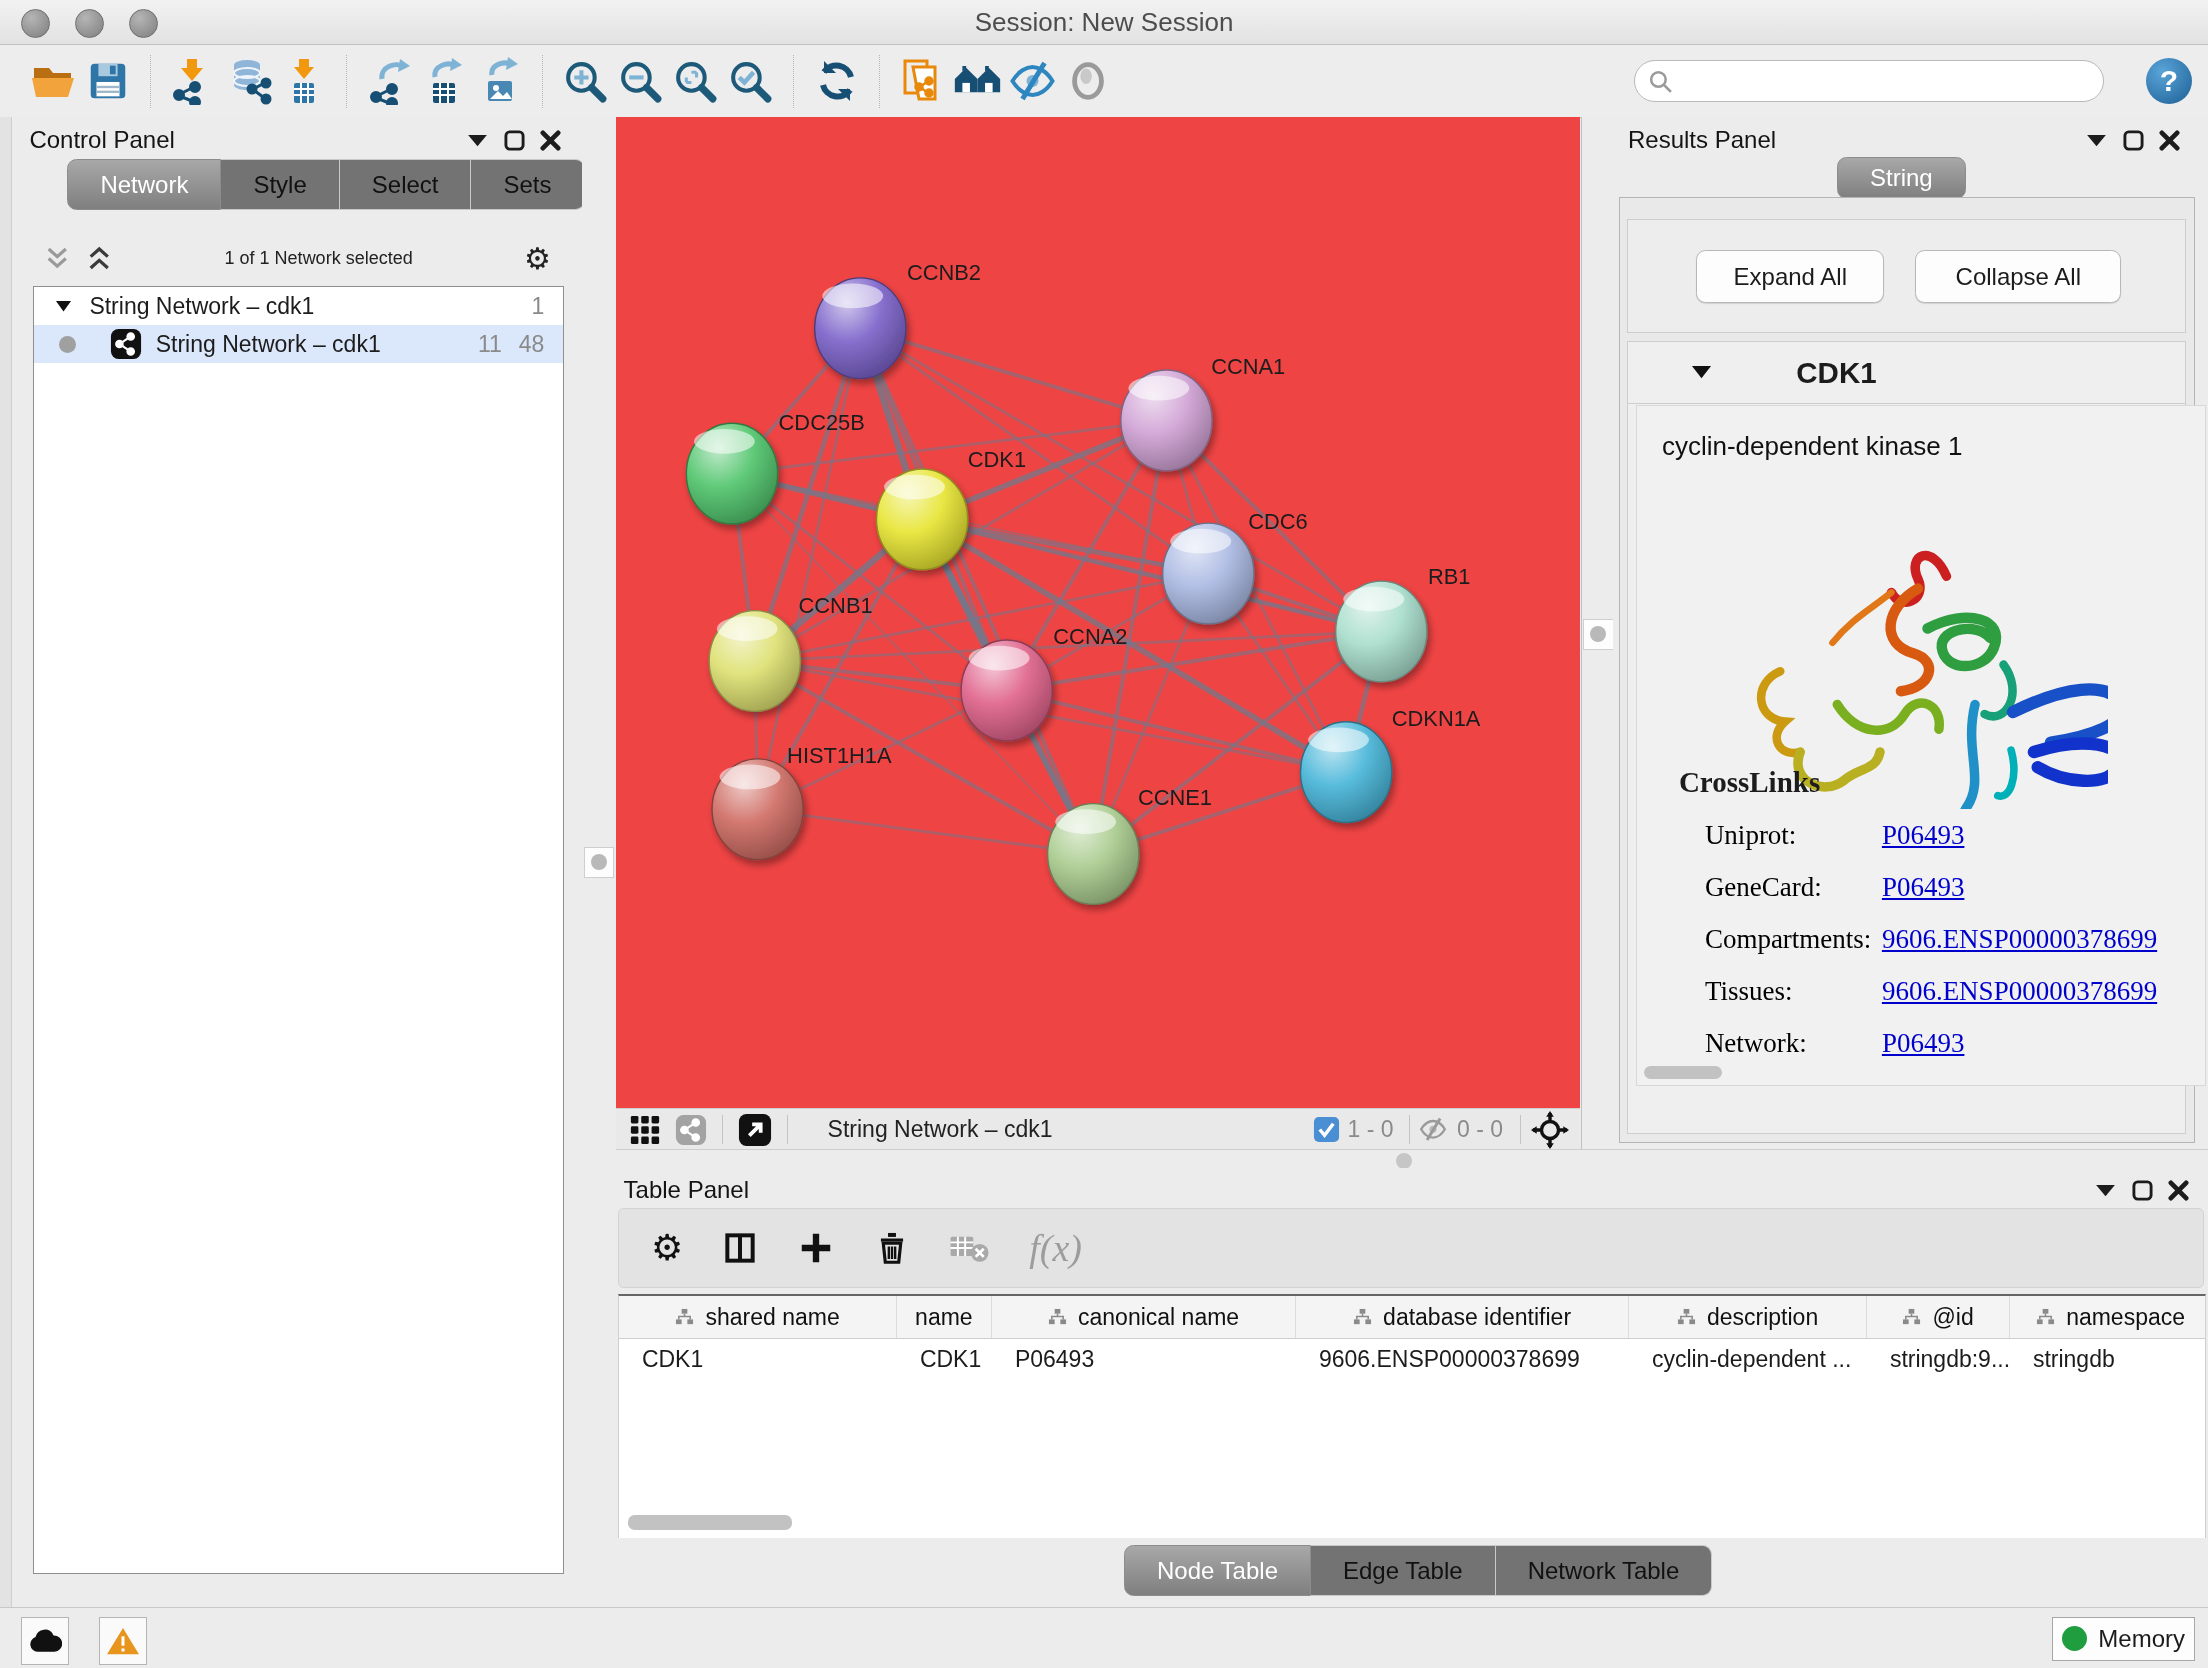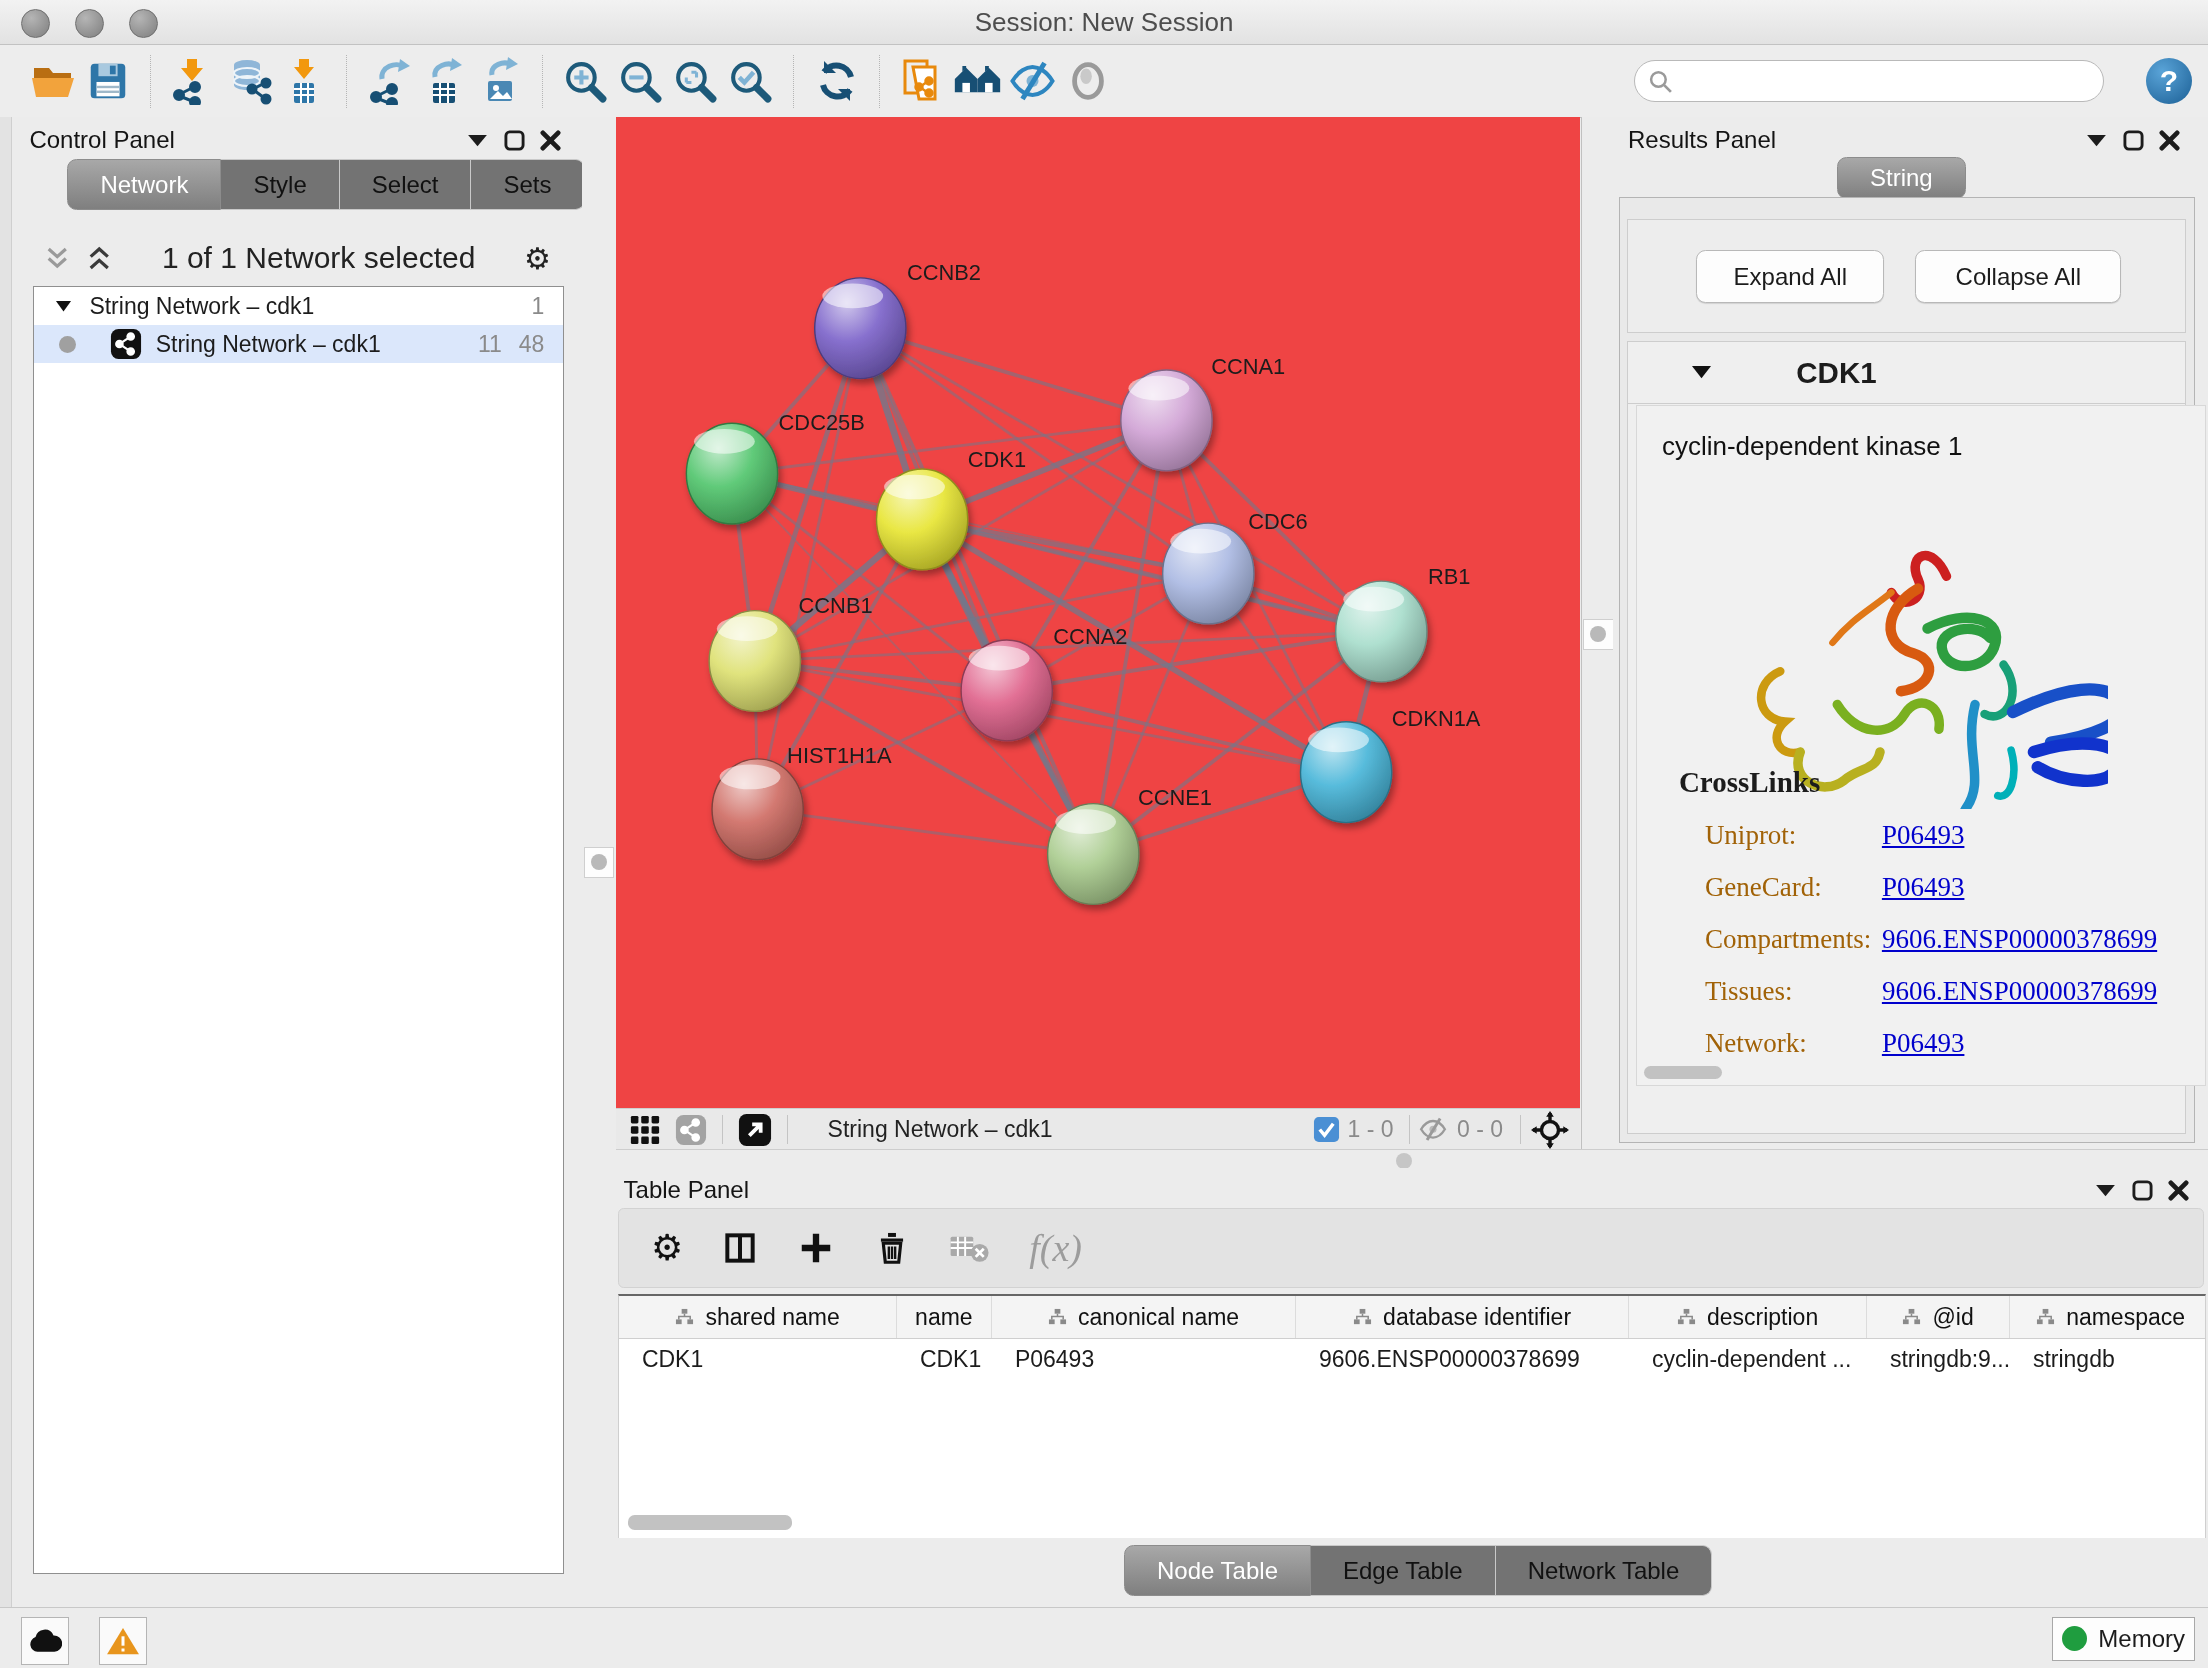--- a/index.html
+++ b/index.html
@@ -30,21 +30,21 @@
   .tabrow{position:absolute;display:flex;}
   .tab{height:49px;padding:0 32px;display:flex;align-items:center;justify-content:center;font-size:24px;
     background:#737373;border:1px solid #c9c9c9;border-left:none;color:#111;}
   .tab:first-child{border-left:1px solid #c9c9c9;border-radius:9.5px 0 0 9.5px;}
   .tab:last-child{border-radius:0 9.5px 9.5px 0;}
   .tab.active{background:linear-gradient(#a8a8a8,#7f7f7f);color:#fff;border-color:#8c8c8c;}
   
   .leftstrip{position:absolute;left:0;top:117px;width:11.4px;height:1490px;background:#e3e3e3;border-right:1px solid #cfcfcf;}
   .ctrlpanel{position:absolute;left:12.4px;top:117px;width:570px;height:1490px;background:#ececec;}
   .subhead{position:absolute;left:21px;top:119px;width:529px;height:44px;display:flex;align-items:center;}
-  .subhead .stat{flex:1;text-align:center;font-size:30px;color:#222;}
+  .subhead .stat{flex:1;text-align:center;font-size:18px;color:#222;}
   .treebox{position:absolute;left:21px;top:169px;width:529px;height:1286px;background:#fff;border:1.9px solid #8f8f8f;}
   .trow{height:38px;display:flex;align-items:center;font-size:23px;}
   .trow .cnt{color:#8a8a8a;margin-left:17px;}
   .trow.sel{background:#dbe7fb;}
   
   .divL{position:absolute;left:582px;top:117px;width:34px;height:1032px;background:#ececec;border-right:1px solid #c6c6c6;}
   .knob{position:absolute;width:28.5px;height:28.5px;background:#fdfdfd;border:1px solid #cfcfcf;
     display:flex;align-items:center;justify-content:center;}
   .knob i{width:16px;height:16px;border-radius:50%;background:#b9b9b9;display:block;}
   .canvas{position:absolute;left:616px;top:117px;width:964px;height:991px;background:#ef4444;}
@@ -64,21 +64,21 @@
     font-size:24px;display:flex;align-items:center;justify-content:center;box-shadow:0 1px 1px rgba(0,0,0,.12);}
   .secbox{position:absolute;left:7.6px;top:143px;width:557px;height:791px;background:#efefef;border:1px solid #cdcdcd;}
   .sechead{position:absolute;left:0;top:0;width:100%;height:61px;border-bottom:1px solid #cdcdcd;
     display:flex;align-items:center;}
   .gene{font-size:29.5px;font-weight:bold;margin-left:84px;}
   .secinner{position:absolute;left:7.6px;top:63px;width:540px;height:679px;background:#f1f1f1;border:1px solid #d8d8d8;padding-left:28px;}
   .desc{position:absolute;left:25px;top:25px;font-size:26px;color:#111;}
   .xlinks{position:absolute;left:0;top:360px;width:100%;font-family:"Liberation Serif","DejaVu Serif",serif;}
   .xl-title{font-size:29px;font-weight:bold;margin-left:42px;}
   .xlrow{display:flex;font-size:27px;margin-top:21px;}
-  .xlrow .lab{width:177px;margin-left:68px;color:#a16207;}
+  .xlrow .lab{width:177px;margin-left:68px;color:#000000;}
   .xlrow a{color:#0000cc;text-decoration:underline;}
   .hthumb{position:absolute;height:13.3px;border-radius:6.7px;background:#c2c2c2;}
   
   .tablepanel{position:absolute;left:616px;top:1168px;width:1592px;height:439px;background:#ececec;}
   .ttoolbar{position:absolute;left:1.9px;top:40px;width:1586px;height:80px;background:#e3e3e3;
     border:1px solid #d2d2d2;border-radius:5.7px;display:flex;align-items:center;gap:38px;padding-left:32px;box-sizing:border-box;}
   .tbox{position:absolute;left:1.9px;top:126px;width:1586px;height:242px;background:#fff;border-top:2.9px solid #666;
     border-left:1px solid #cfcfcf;border-right:1px solid #cfcfcf;overflow:hidden;}
   .thead{display:flex;height:42px;background:#f4f4f4;border-bottom:1px solid #cfcfcf;}
   .th{display:flex;align-items:center;justify-content:center;gap:11.4px;font-size:23px;color:#111;

